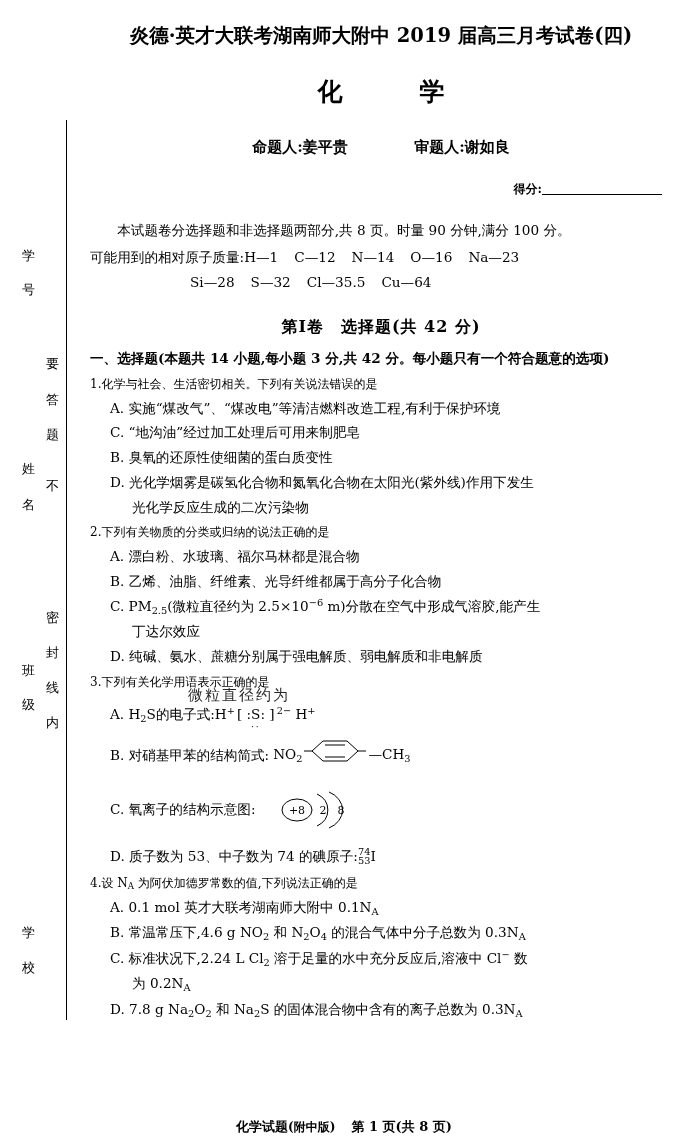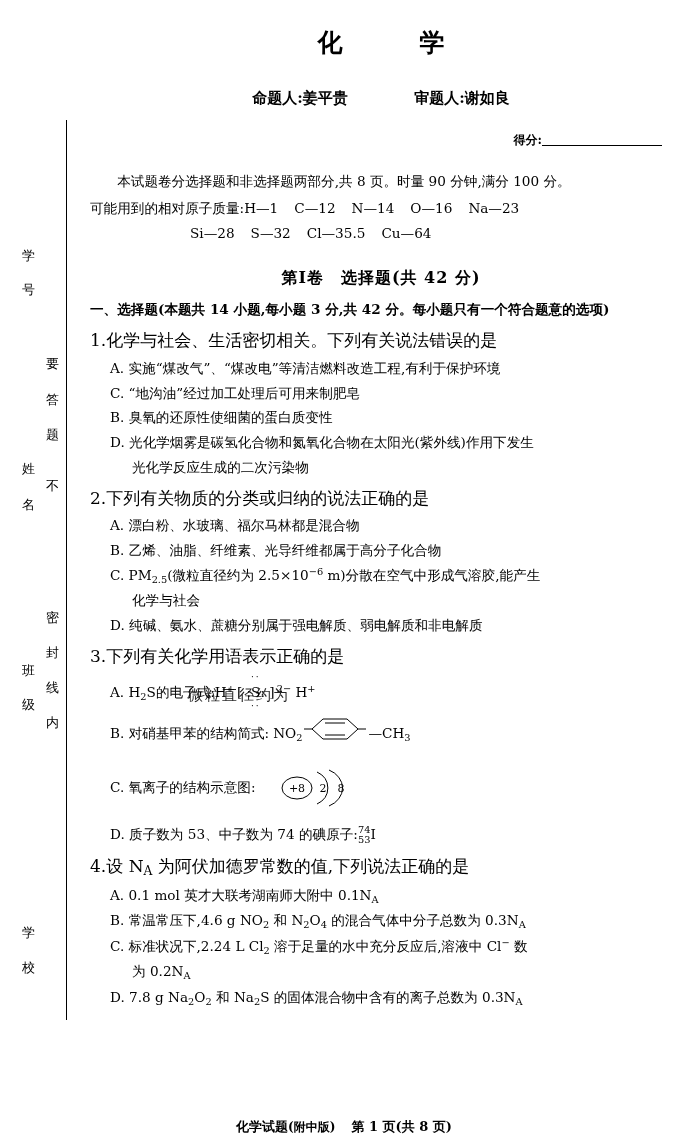--- a/index.html
+++ b/index.html
@@ -126,21 +126,21 @@
   }
 
   .sec-head {
     font-size: 13.6px;
     line-height: 1.8;
     font-weight: bold;
     margin-top: 6px;
   }
 
   .q {
-    font-size: 17px;
+    font-size: 12px;
     line-height: 1.82;
     margin-top: 3px;
   }
   .q-stem { padding-left: 0; }
   .opt {
     padding-left: 20px;
     font-size: 13.6px;
     line-height: 1.82;
   }
   .opt-cont {
@@ -239,20 +239,21 @@
     <div class="vtext v-banji">班 级</div>
     <div class="vtext v-xuexiao">学 校</div>
 
     <div class="vtext v-yaoda">要 答 题</div>
     <div class="vtext v-buyao">不</div>
     <div class="vtext v-mifeng">密 封 线 内</div>
   </div>
 
   <div class="content">
 
+    <div class="doc-title">炎德·英才大联考湖南师大附中 2019 届高三月考试卷(四)</div>
     <div class="subject">化　学</div>
 
     <div class="authors">
       <span>命题人:姜平贵</span>
       <span class="gap"></span>
       <span>审题人:谢如良</span>
     </div>
 
     <div class="score-line">
       <span>得分:</span><span class="blank"></span>
@@ -281,21 +282,21 @@
     <div class="opt-cont">光化学反应生成的二次污染物</div>
 
     <div class="q q-stem">
       <span>2.</span><span>下列有关物质的分类或归纳的说法正确的是</span>
     </div>
     <div class="opt">A. 漂白粉、水玻璃、福尔马林都是混合物</div>
     <div class="opt">B. 乙烯、油脂、纤维素、光导纤维都属于高分子化合物</div>
     <div class="opt">
       <span>C. PM</span><sub>2.5</sub><span>(微粒直径约为 2.5×10</span><sup>−6</sup><span> m)分散在空气中形成气溶胶,能产生</span>
     </div>
-    <div class="opt-cont">化学与社会</div>
+    <div class="opt-cont">丁达尔效应</div>
     <div class="opt">D. 纯碱、氨水、蔗糖分别属于强电解质、弱电解质和非电解质</div>
 
     <div class="q q-stem">
       <span>3.</span><span>下列有关化学用语表示正确的是</span>
     </div>
 
     <div class="opt" style="margin-top:8px;">
       <span>A. H</span><sub>2</sub><span>S的电子式:H</span><sup>+</sup><span class="lewis"><span class="dots-top">··</span><span>[ :</span><span>S</span><span>: ]</span><span class="dots-bot">··</span></span><sup>2−</sup><span> H</span><sup>+</sup>
     </div>
 

